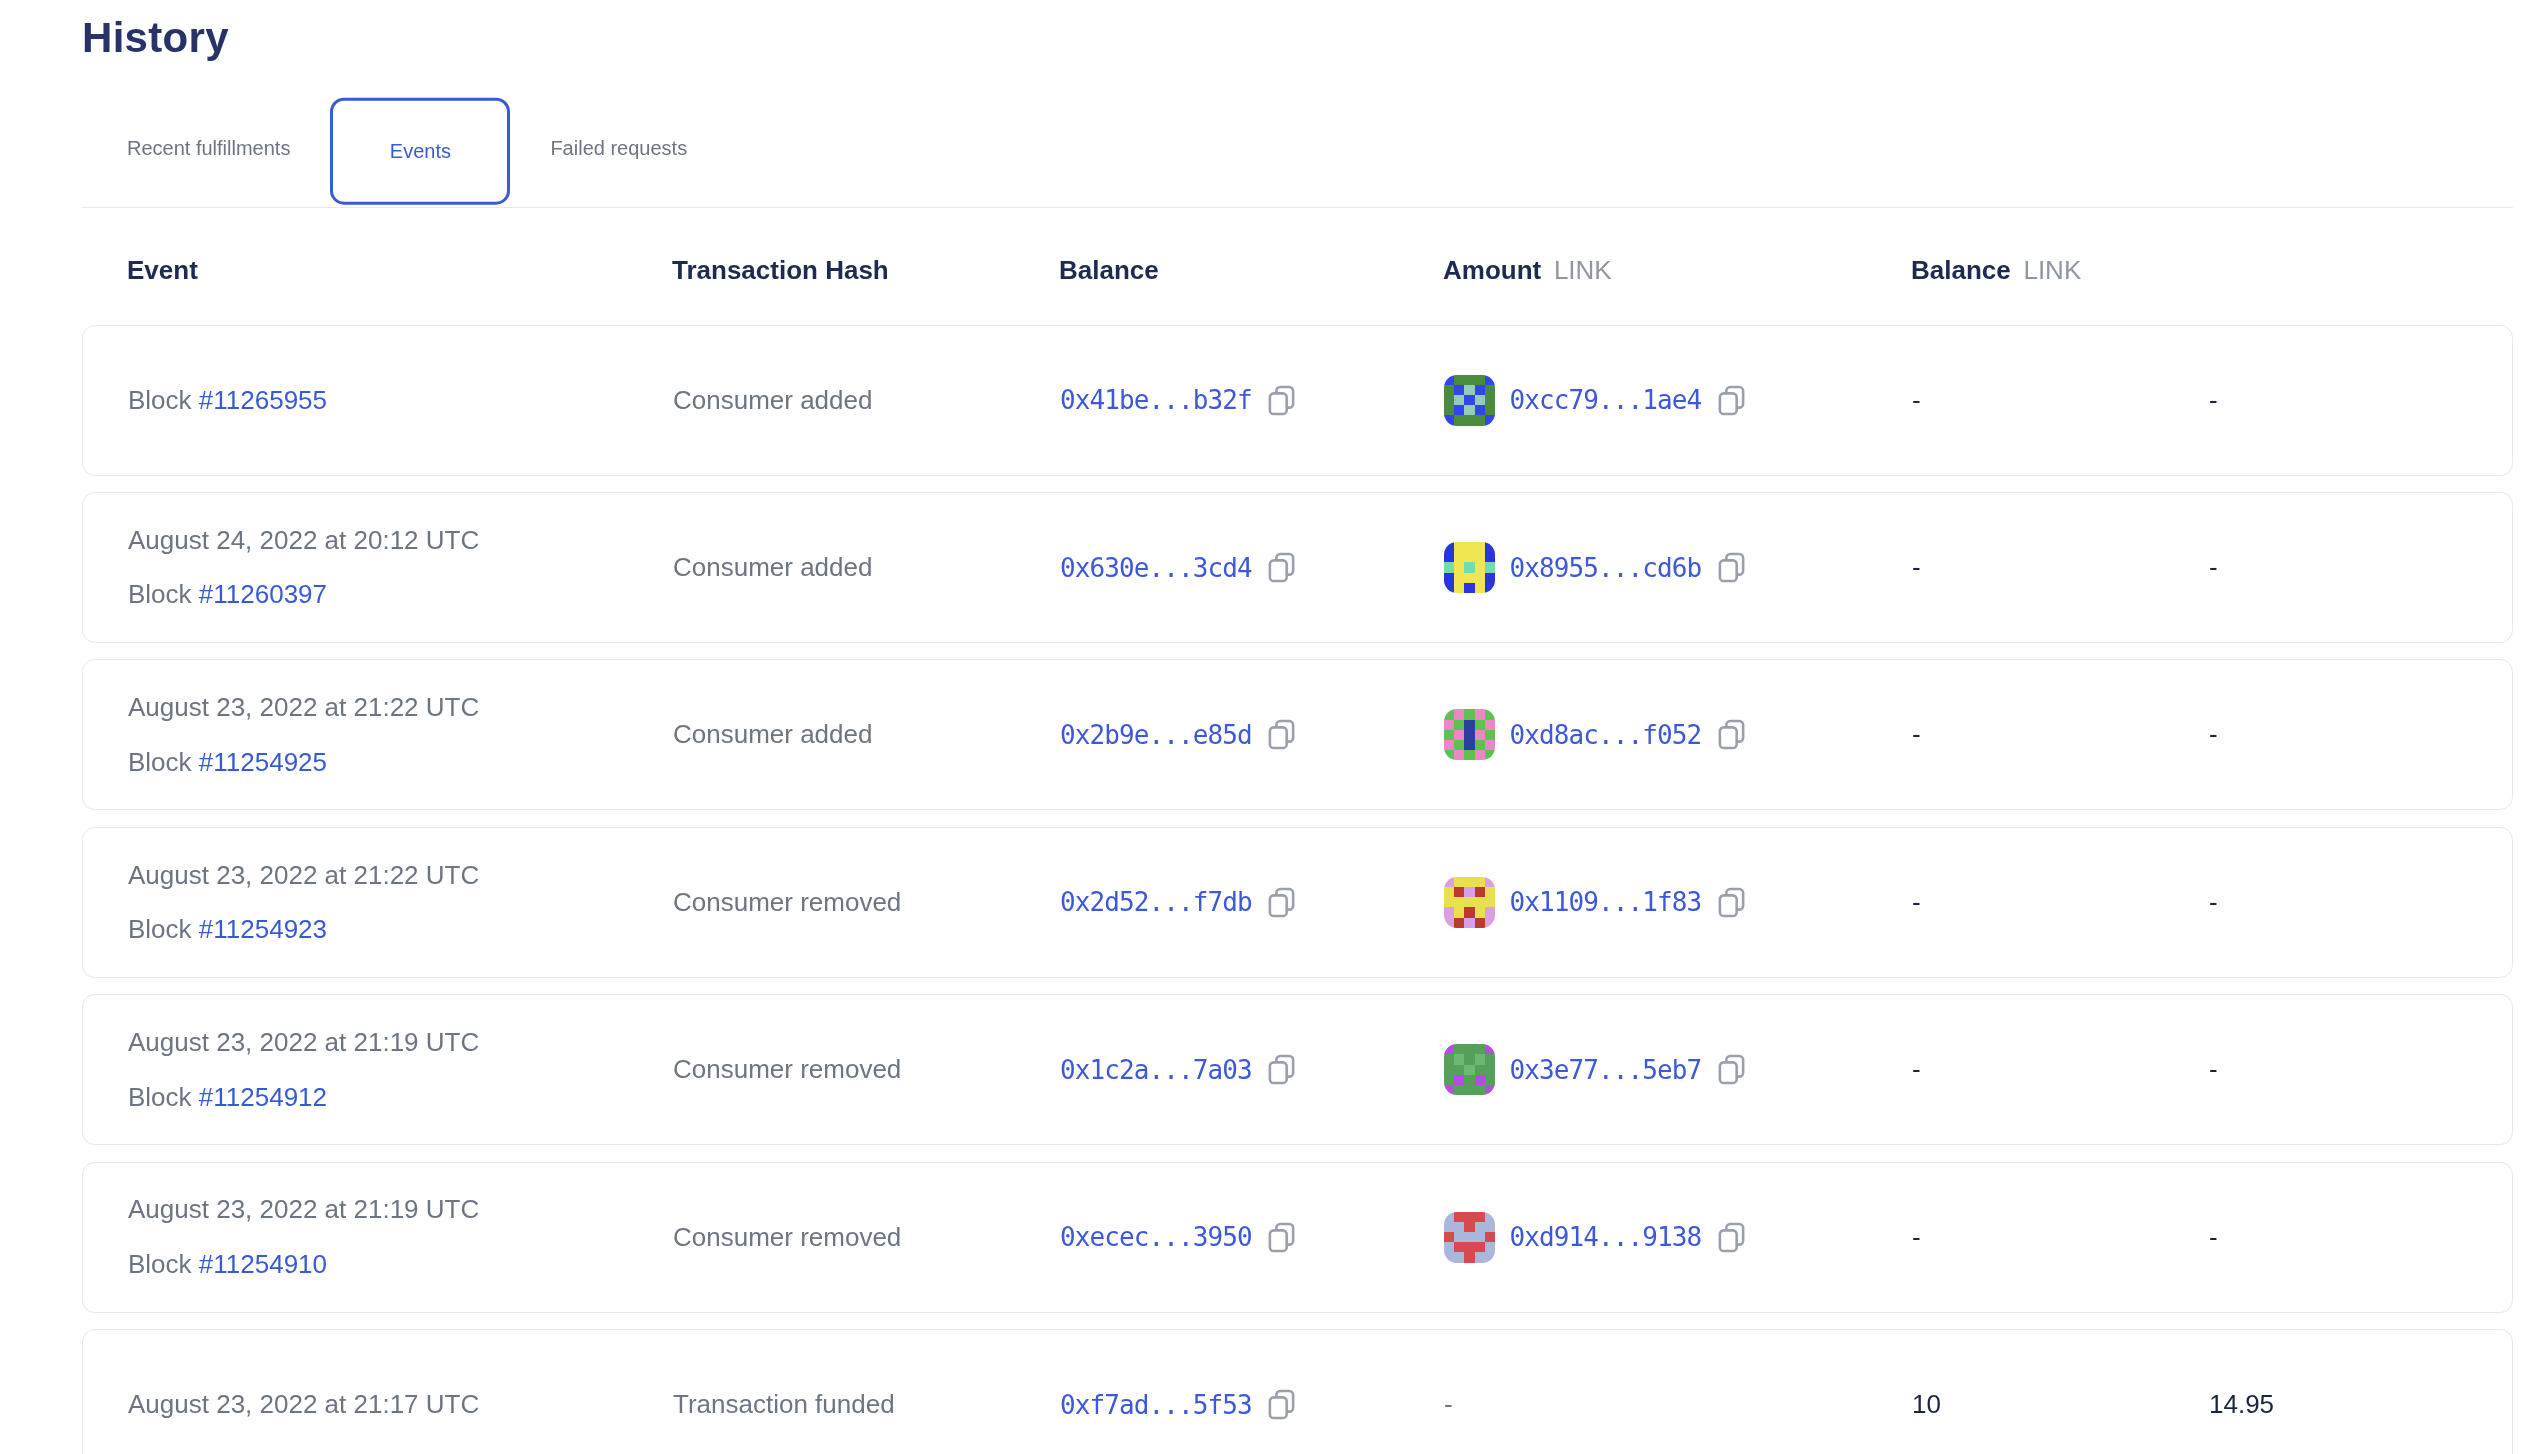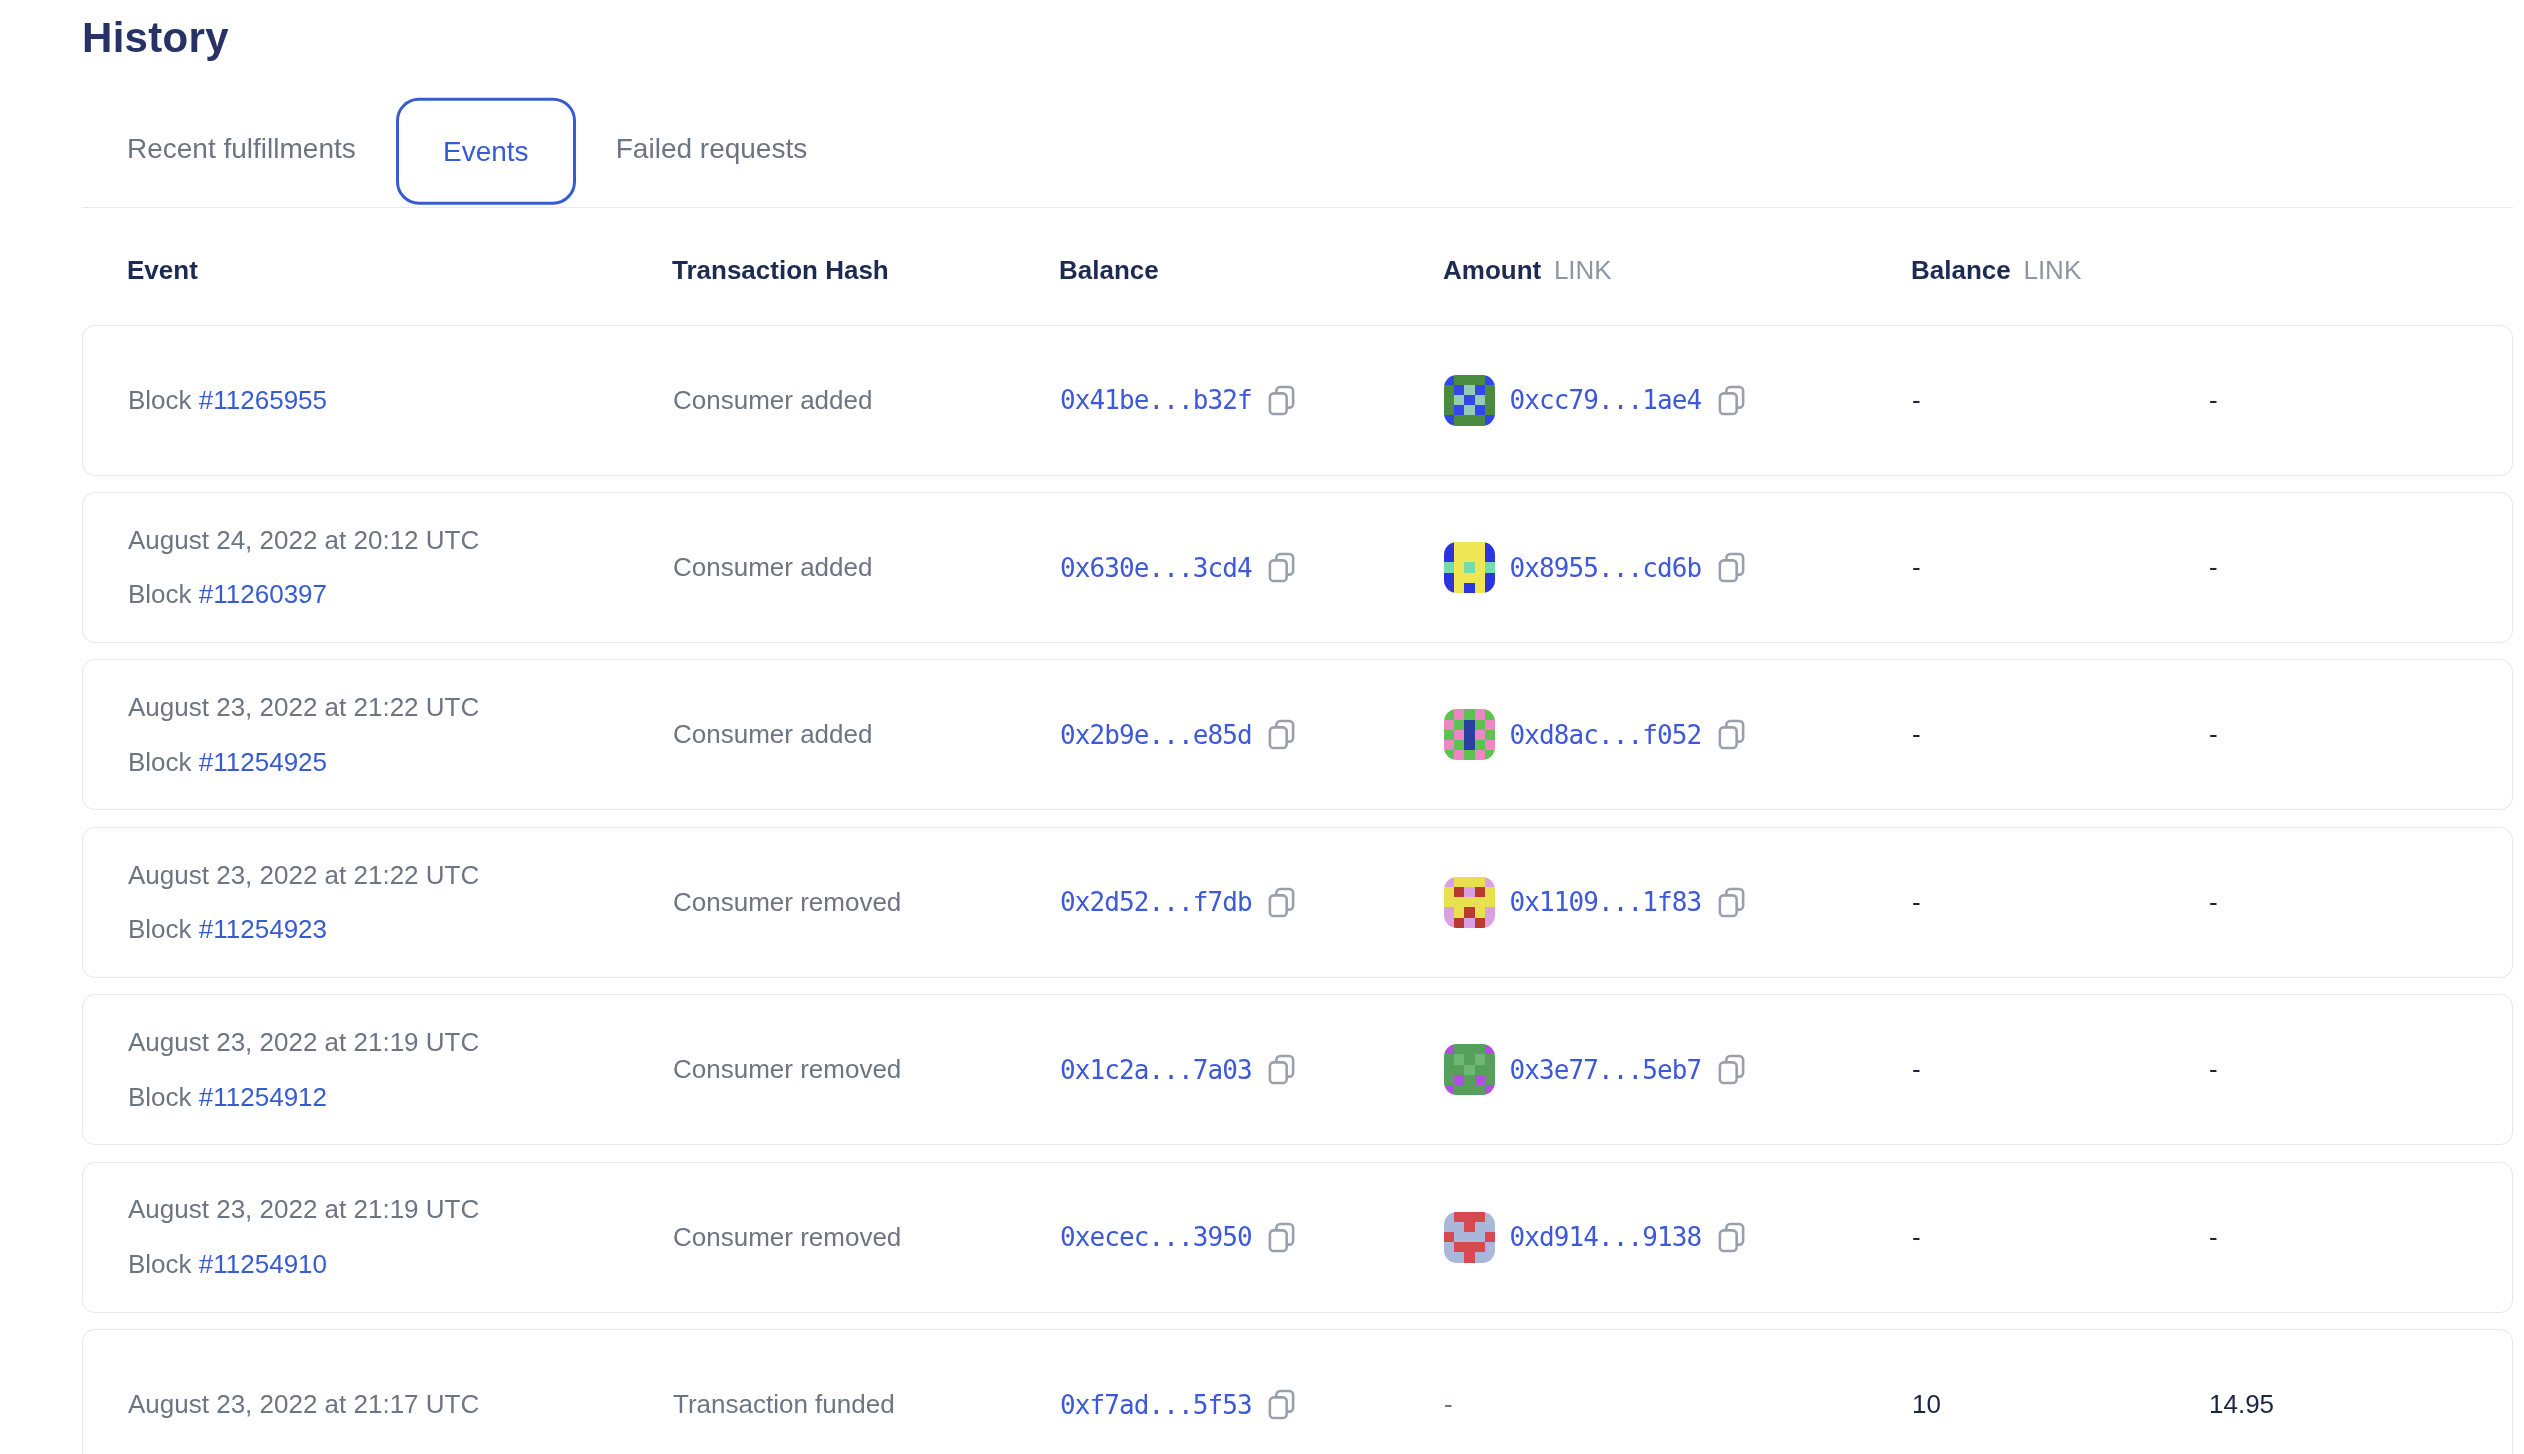--- a/index.html
+++ b/index.html
@@ -4,23 +4,23 @@
 <style>
   html,body{margin:0;padding:0;background:#ffffff;}
   body{width:2525px;height:1454px;overflow:hidden;font-family:"Liberation Sans",sans-serif;-webkit-font-smoothing:antialiased;}
   .page{padding:12.7px 0 0 82px;}
   .content{width:2431px;}
 
   .page-title{font-size:42px;font-weight:700;color:#293266;letter-spacing:0.3px;margin:0;line-height:49px;}
 
   
   .tabs{display:flex;align-items:center;height:116px;margin-top:29px;border-bottom:1.8px solid #e7e9ec;position:relative;}
-  .tab{font-size:28px;color:#6d7582;cursor:pointer;white-space:nowrap;}
+  .tab{font-size:20px;color:#6d7582;cursor:pointer;white-space:nowrap;}
   .tab-first{margin-left:45px;}
-  .tab-active-box{border:3.6px solid #375bd2;border-radius:23px;background:#fff;height:107px;min-width:180px;display:flex;align-items:center;justify-content:center;margin:0 40px;transform:translateY(2.7px);box-sizing:border-box;}
+  .tab-active-box{border:3.6px solid #375bd2;border-radius:14px;background:#fff;height:107px;min-width:180px;display:flex;align-items:center;justify-content:center;margin:0 40px;transform:translateY(2.7px);box-sizing:border-box;}
   .tab-active-box .tab{color:#375bd2;}
 
   
   .grid-cols{display:grid;grid-template-columns:545px 387px 384px 468px 297px 1fr;align-items:center;}
 
   .thead{width:2386px;margin:45px 0 0 45px;height:36px;font-size:26px;font-weight:700;color:#1d2a52;}
   .th{display:flex;align-items:center;}
   .unit{color:#8f96a3;font-weight:400;margin-left:12.7px;}
   .sort{display:inline-flex;flex-direction:column;gap:5.5px;margin-left:auto;margin-right:53px;}
   .sort-up{width:0;height:0;border-left:9px solid transparent;border-right:9px solid transparent;border-bottom:11px solid #dfe3e9;}

